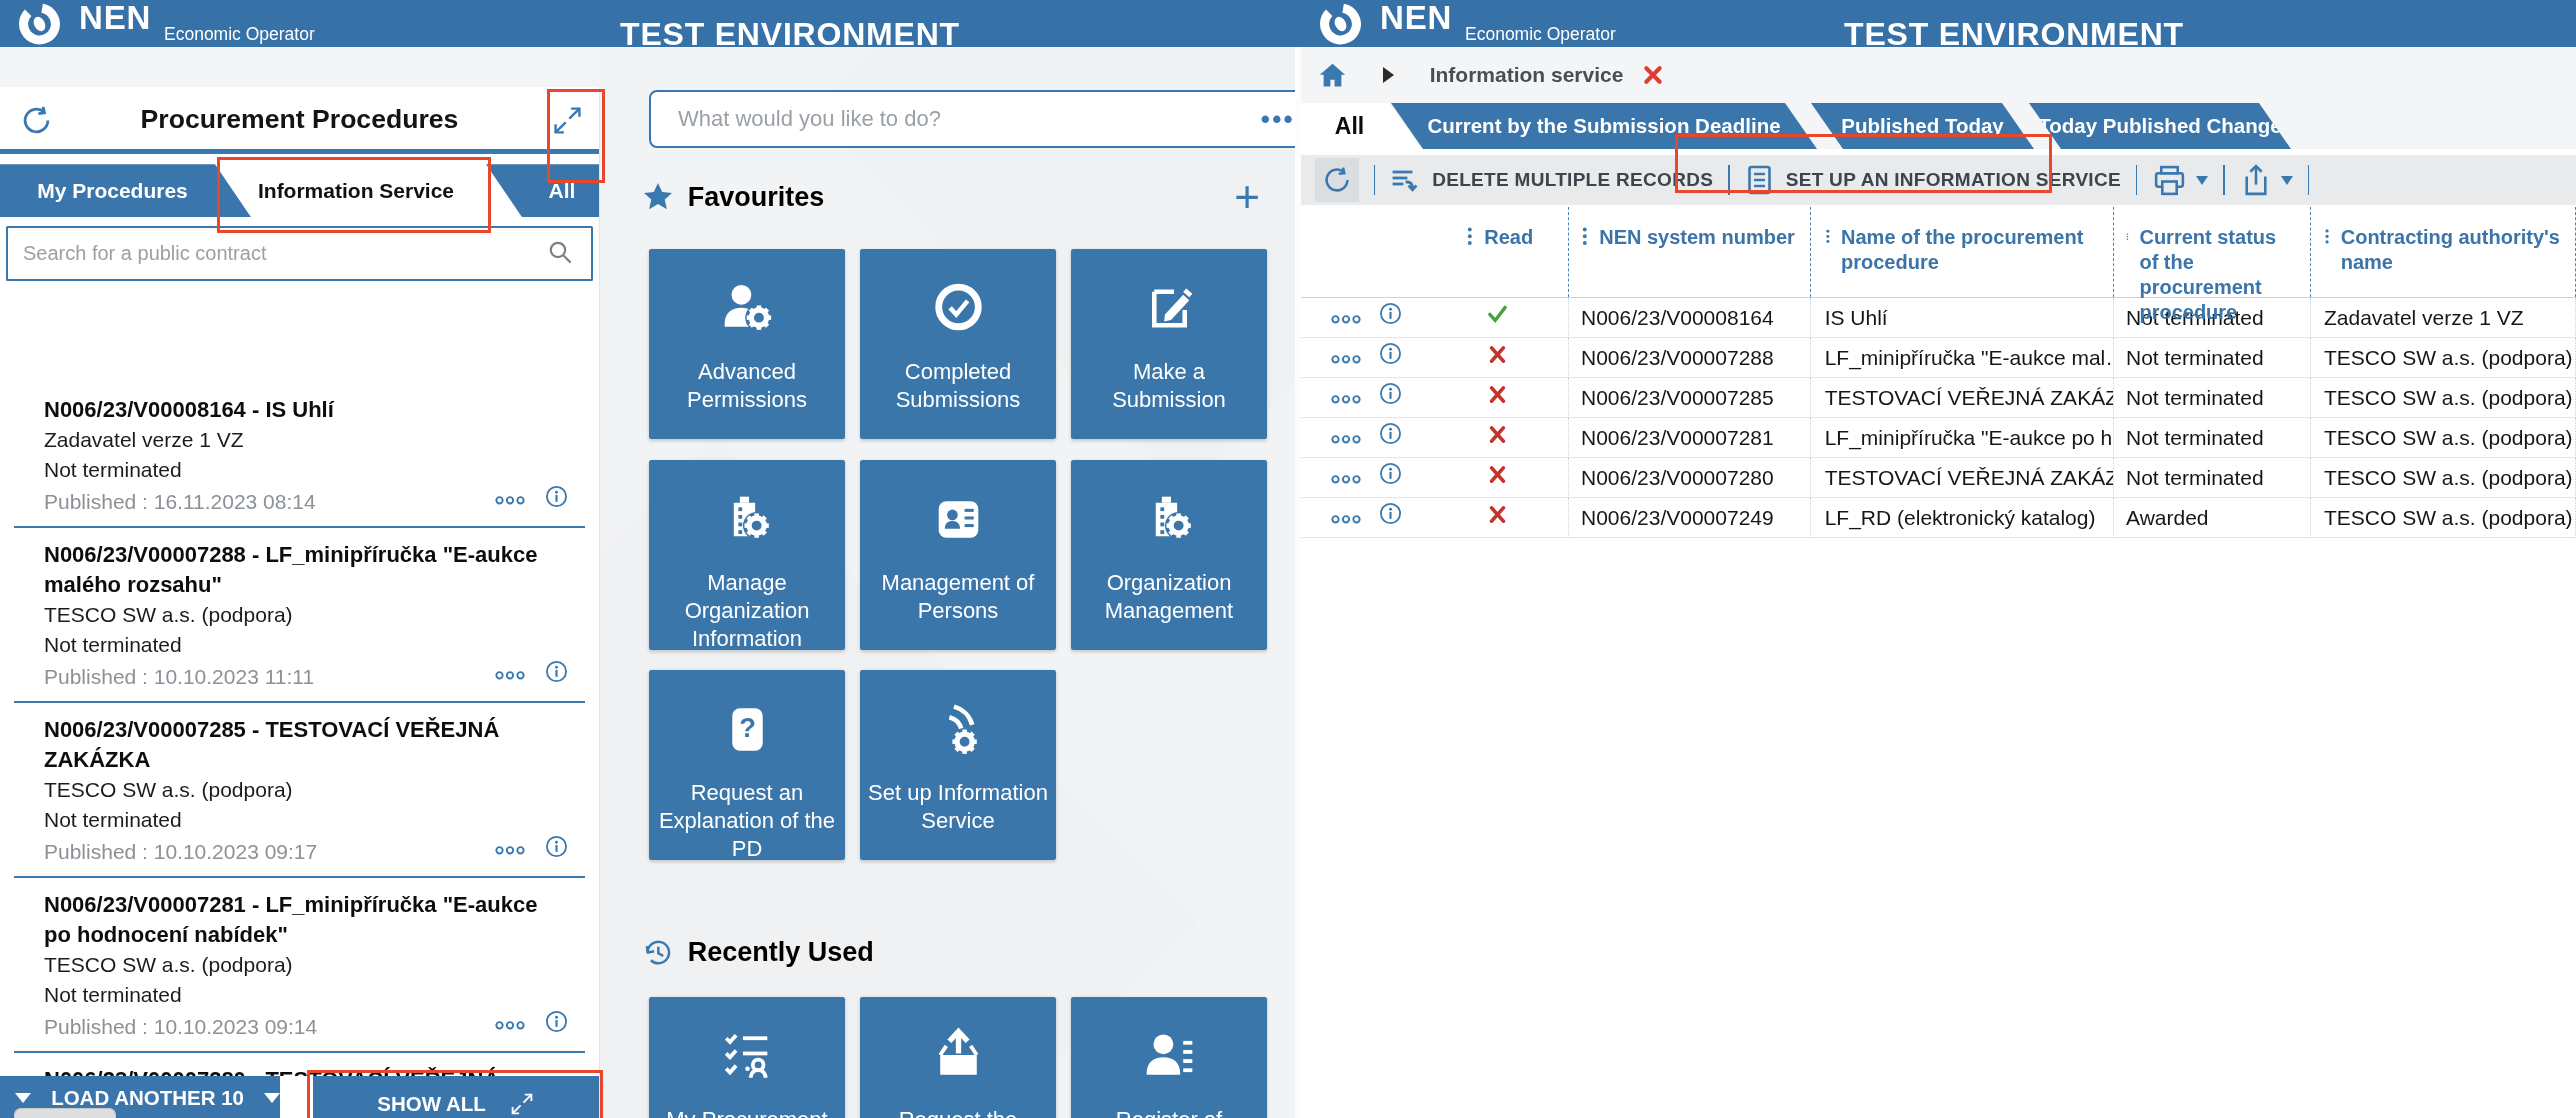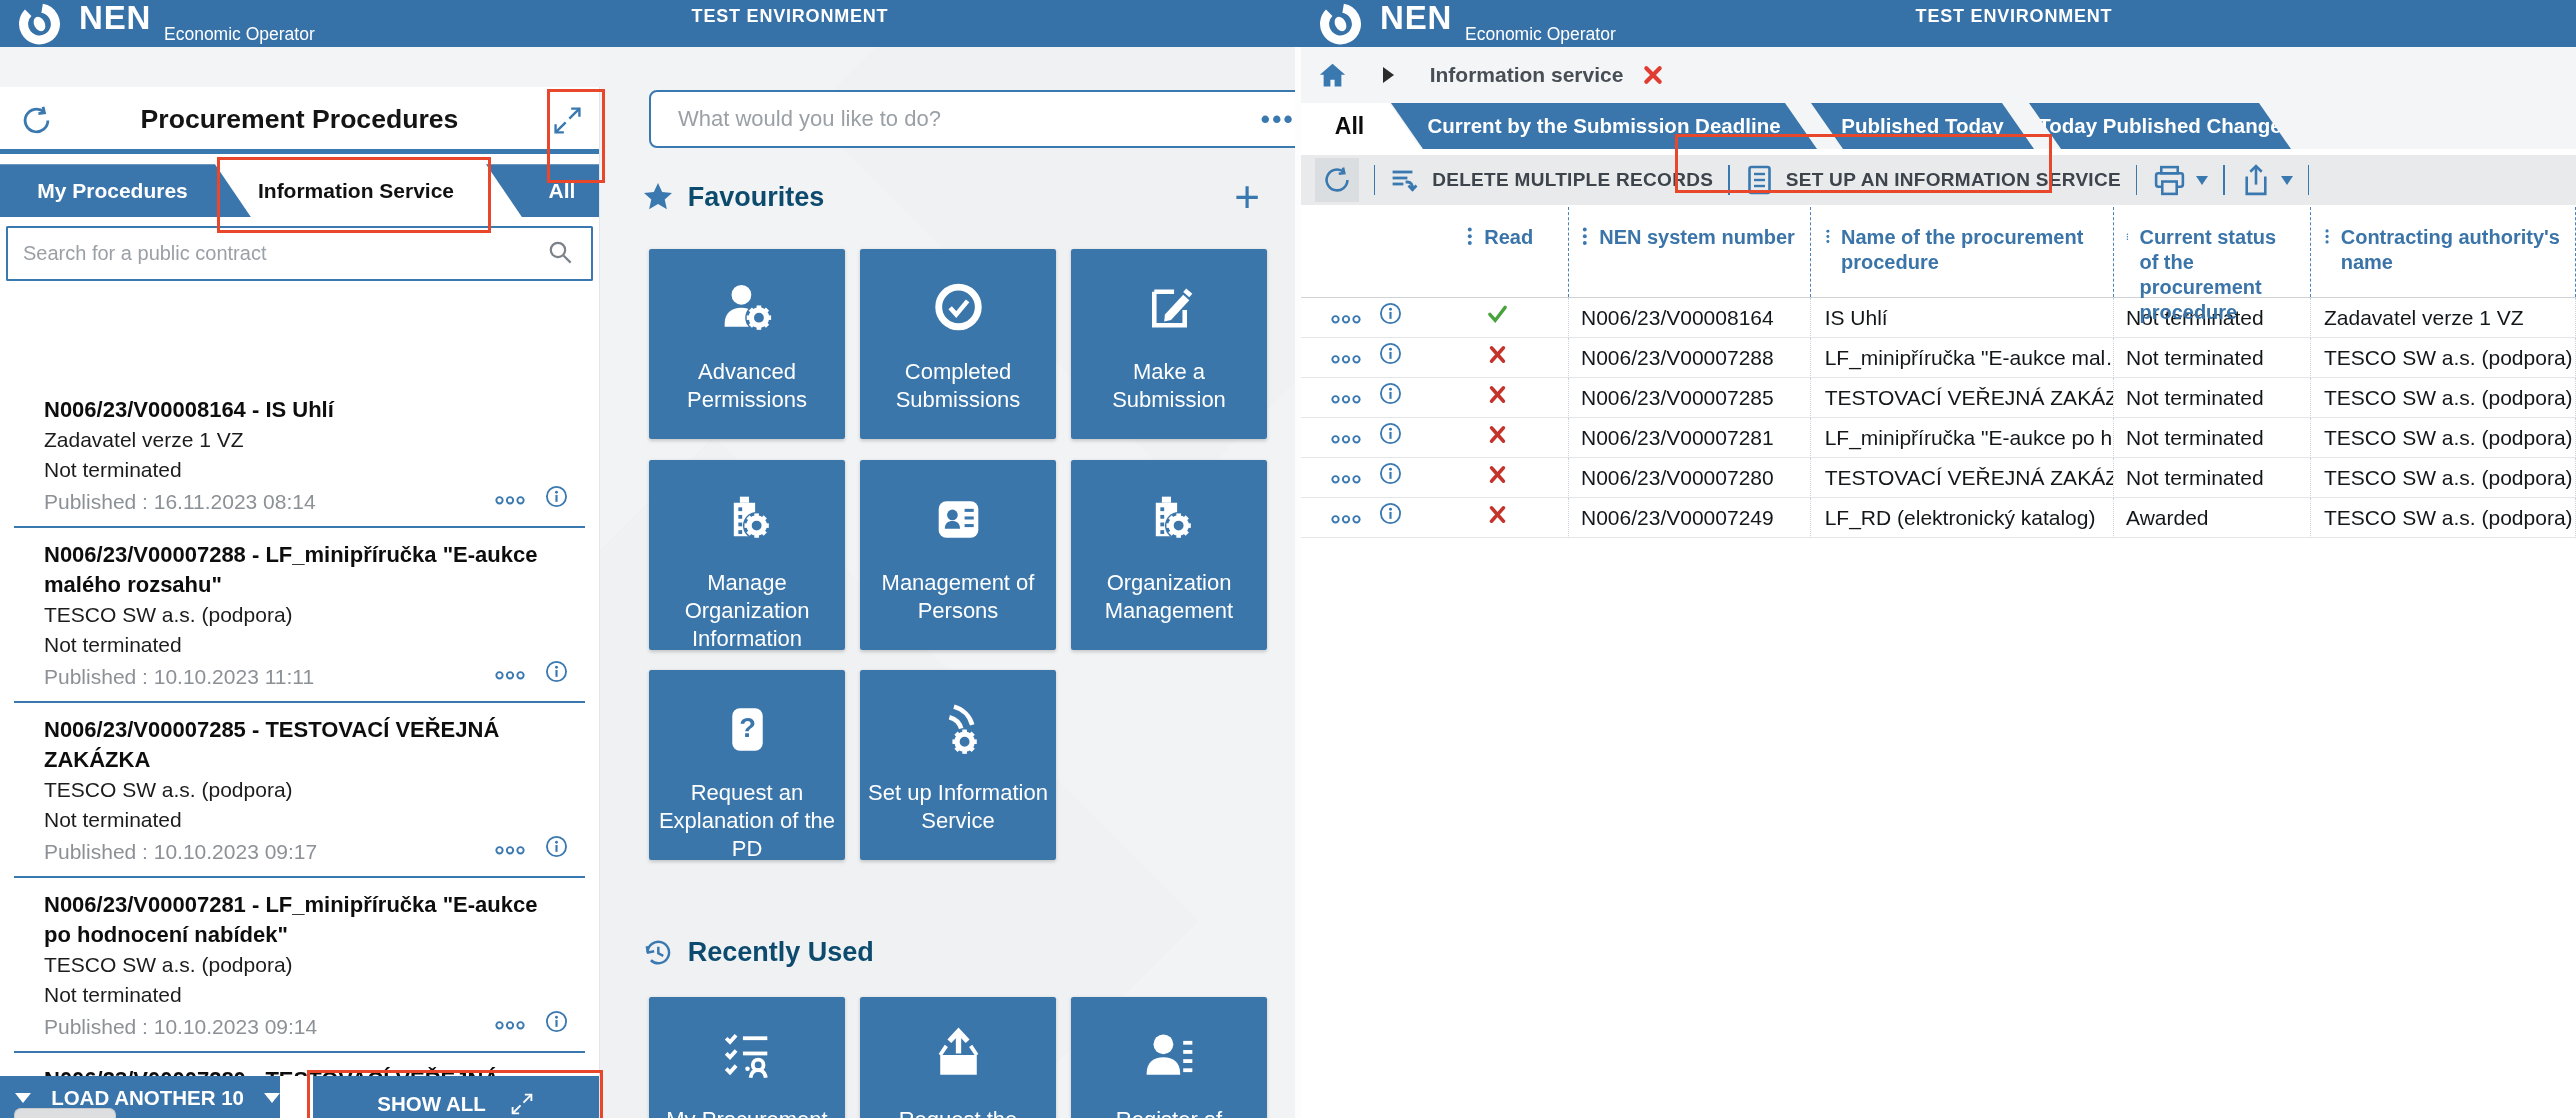--- a/index.html
+++ b/index.html
@@ -5,21 +5,21 @@
   html,body{margin:0;padding:0;width:2576px;height:1119px;overflow:hidden;
     font-family:"Liberation Sans","DejaVu Sans",sans-serif;background:#f3f4f5;position:relative;}
   *{box-sizing:border-box;}
 
   
   .topbar{position:absolute;left:0;top:0;width:2576px;height:47px;background:#3671a8;z-index:5;}
   .brand{position:absolute;top:0;height:47px;}
   .brand .logo{position:absolute;left:0;top:1.5px;}
   .brand .nen{position:absolute;left:64px;top:-1.5px;color:#fff;font-size:33px;font-weight:bold;letter-spacing:0.8px;}
   .brand .sub{position:absolute;left:149px;top:24px;color:#fff;font-size:17.5px;white-space:nowrap;}
-  .env{position:absolute;top:6px;transform:translateX(-50%);color:#fff;font-size:18px;font-weight:bold;letter-spacing:0.8px;white-space:nowrap;}
+  .env{position:absolute;top:16px;transform:translateX(-50%);color:#fff;font-size:32px;font-weight:bold;letter-spacing:0.8px;white-space:nowrap;}
 
   
   .list-panel{position:absolute;left:0;top:87px;width:600px;bottom:0;background:#fff;z-index:2;
     border-right:0.8px solid #e3e5e7;}
   .panel-head{position:relative;height:62px;padding-left:40px;}
   .panel-title{position:absolute;left:0;right:0;top:16.7px;text-align:center;font-size:26.6px;font-weight:bold;color:#141414;}
   .icon-btn{position:absolute;width:40px;height:40px;display:flex;align-items:center;justify-content:center;cursor:pointer;}
   .refresh-left{left:16.7px;top:13.7px;}
   .expand-left{right:12px;top:13.7px;}
   .blue-rule{height:4.6px;background:#3a78b0;}
@@ -62,21 +62,21 @@
   .d1{width:532px;height:532px;left:319px;top:-198px;}
   .d2{width:684px;height:684px;left:-228px;top:532px;}
   .ask{position:absolute;left:49px;top:43px;width:666px;height:58px;background:#fff;border:2.3px solid #3a78b0;border-radius:8px;
     display:flex;align-items:center;z-index:1;}
   .ask input{flex:1;border:none;outline:none;font-size:22px;padding:0 27px;background:transparent;
     font-family:"Liberation Sans","DejaVu Sans",sans-serif;color:#333;}
   .ask input::placeholder{color:#9aa0a6;}
   .ask .dots{color:#3a78b0;font-size:26px;font-weight:bold;letter-spacing:2.3px;margin-right:18px;line-height:15px;}
   .sec-head{position:absolute;left:41px;display:flex;align-items:center;gap:13.7px;z-index:1;}
   .sec-head .sh-icon{width:33px;display:flex;justify-content:center;}
-  .sec-head .sh-label{font-size:27px;font-weight:bold;color:#0c4a6e;}
+  .sec-head .sh-label{font-size:27px;font-weight:bold;color:#000000;}
   .sh-fav{top:134px;}
   .sh-recent{top:889px;}
   .plus-btn{position:absolute;right:35px;top:132px;color:#3a78b0;font-size:44px;font-weight:200;line-height:36px;cursor:pointer;z-index:1;}
   .tiles{position:absolute;left:49px;width:620px;display:grid;grid-template-columns:196px 196px 196px;gap:20.5px 15px;z-index:1;}
   .tiles-fav{top:202px;}
   .tiles-recent{top:950px;}
   .tile{position:relative;width:196px;height:190px;background:#3b76ab;border-radius:2.3px;cursor:pointer;
     box-shadow:0 1.5px 3.8px rgba(0,0,0,.18);}
   .tile-icon{position:absolute;left:0;right:0;top:26px;display:flex;justify-content:center;}
   .tile-label{position:absolute;left:7.6px;right:7.6px;top:109px;text-align:center;color:#fff;font-size:22px;line-height:28px;}

